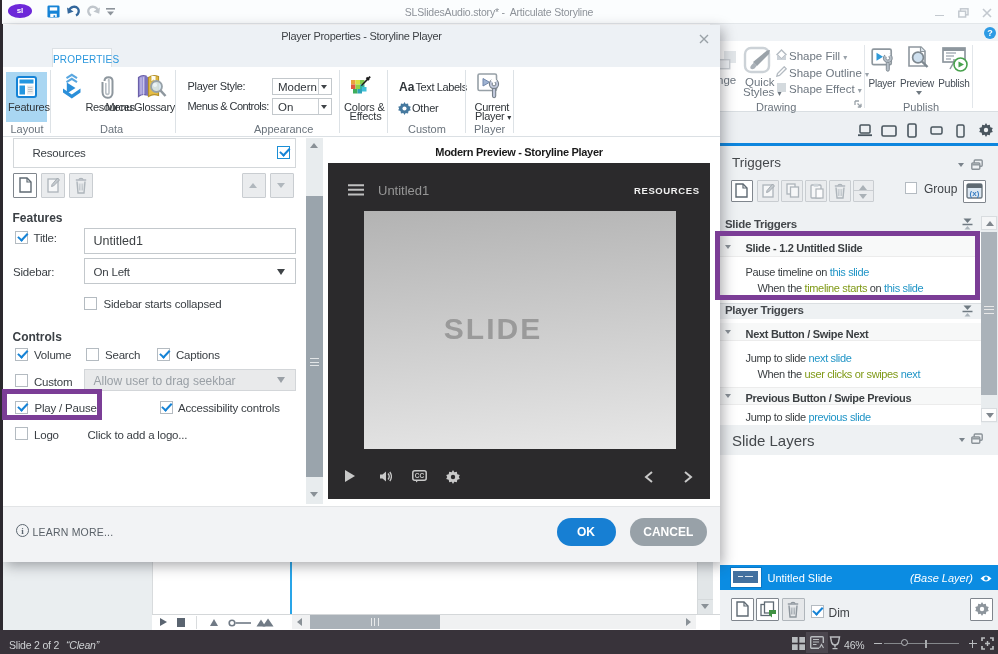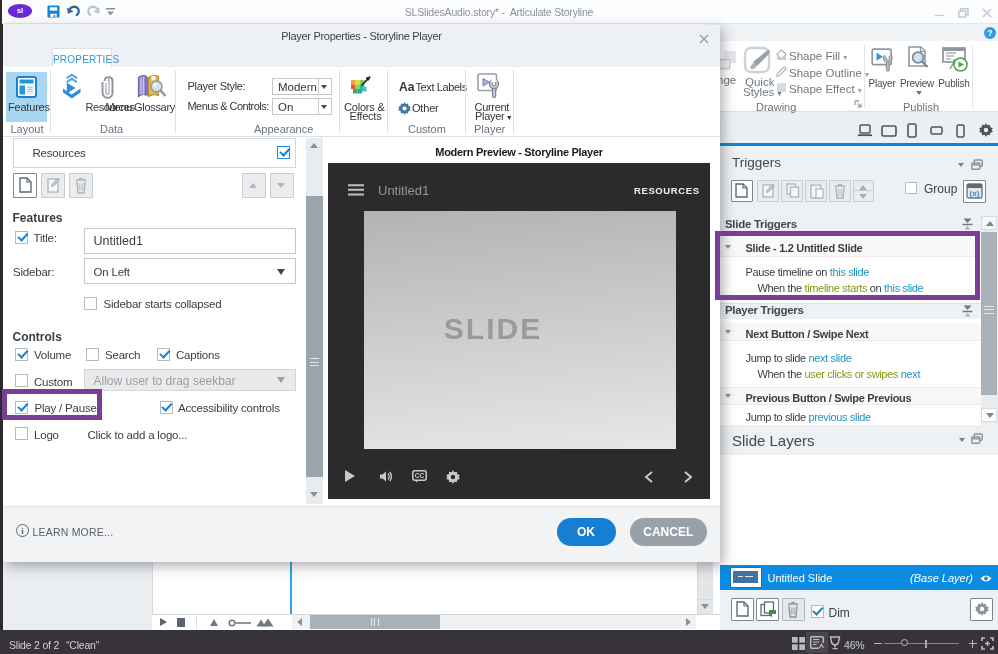--- a/index.html
+++ b/index.html
@@ -331,21 +331,21 @@
   <div class="abs tri-d" style="z-index:4;left:700.5px;top:603.5px;border-top-color:#8a9197;"></div>
   <div class="abs" style="z-index:4;left:297px;top:618px;width:0;height:0;border-top:4px solid transparent;border-bottom:4px solid transparent;border-right:5px solid #8a9197;"></div>
   <div class="abs" style="z-index:4;left:310px;top:614.5px;width:130px;height:14.5px;background:#a9b1b8;"></div>
   <div class="abs" style="z-index:5;left:370.5px;top:618px;width:1.4px;height:8px;background:#e8eaeb;"></div>
   <div class="abs" style="z-index:5;left:374px;top:618px;width:1.4px;height:8px;background:#e8eaeb;"></div>
   <div class="abs" style="z-index:5;left:377.5px;top:618px;width:1.4px;height:8px;background:#e8eaeb;"></div>
   <div class="abs" style="z-index:4;left:686px;top:618px;width:0;height:0;border-top:4px solid transparent;border-bottom:4px solid transparent;border-left:5px solid #8a9197;"></div>
 
   <div id="statusbar" class="abs">
     <div class="abs tx" style="left:9px;top:9px;">Slide 2 of 2</div>
-    <div class="abs tx" style="left:66px;top:9px;">“Clean”</div>
+    <div class="abs tx" style="left:66px;top:9px;font-style:italic;">“Clean”</div>
     <svg class="abs" style="left:792px;top:7.5px;" width="13" height="13" viewBox="0 0 13 13">
         <rect x="0" y="0" width="5.7" height="5.7" fill="#b9bcbf"></rect>
         <rect x="7.3" y="0" width="5.7" height="5.7" fill="#b9bcbf"></rect>
         <rect x="0" y="7.3" width="5.7" height="5.7" fill="#b9bcbf"></rect>
         <rect x="7.3" y="7.3" width="5.7" height="5.7" fill="#b9bcbf"></rect>
       </svg>
     <div class="abs" style="left:806px;top:2px;width:22px;height:21px;background:#4b464e;"></div>
     <svg class="abs" style="left:810px;top:6.5px;" width="14" height="13" viewBox="0 0 14 13">
         <rect x="0.7" y="0.7" width="12.6" height="11.6" rx="1" fill="none" stroke="#b9bcbf" stroke-width="1.4"></rect>
         <path d="M3 3.5 L9 3.5 M3 6 L9 6 M3 8.5 L6.5 8.5" stroke="#b9bcbf" stroke-width="1.1"></path>

